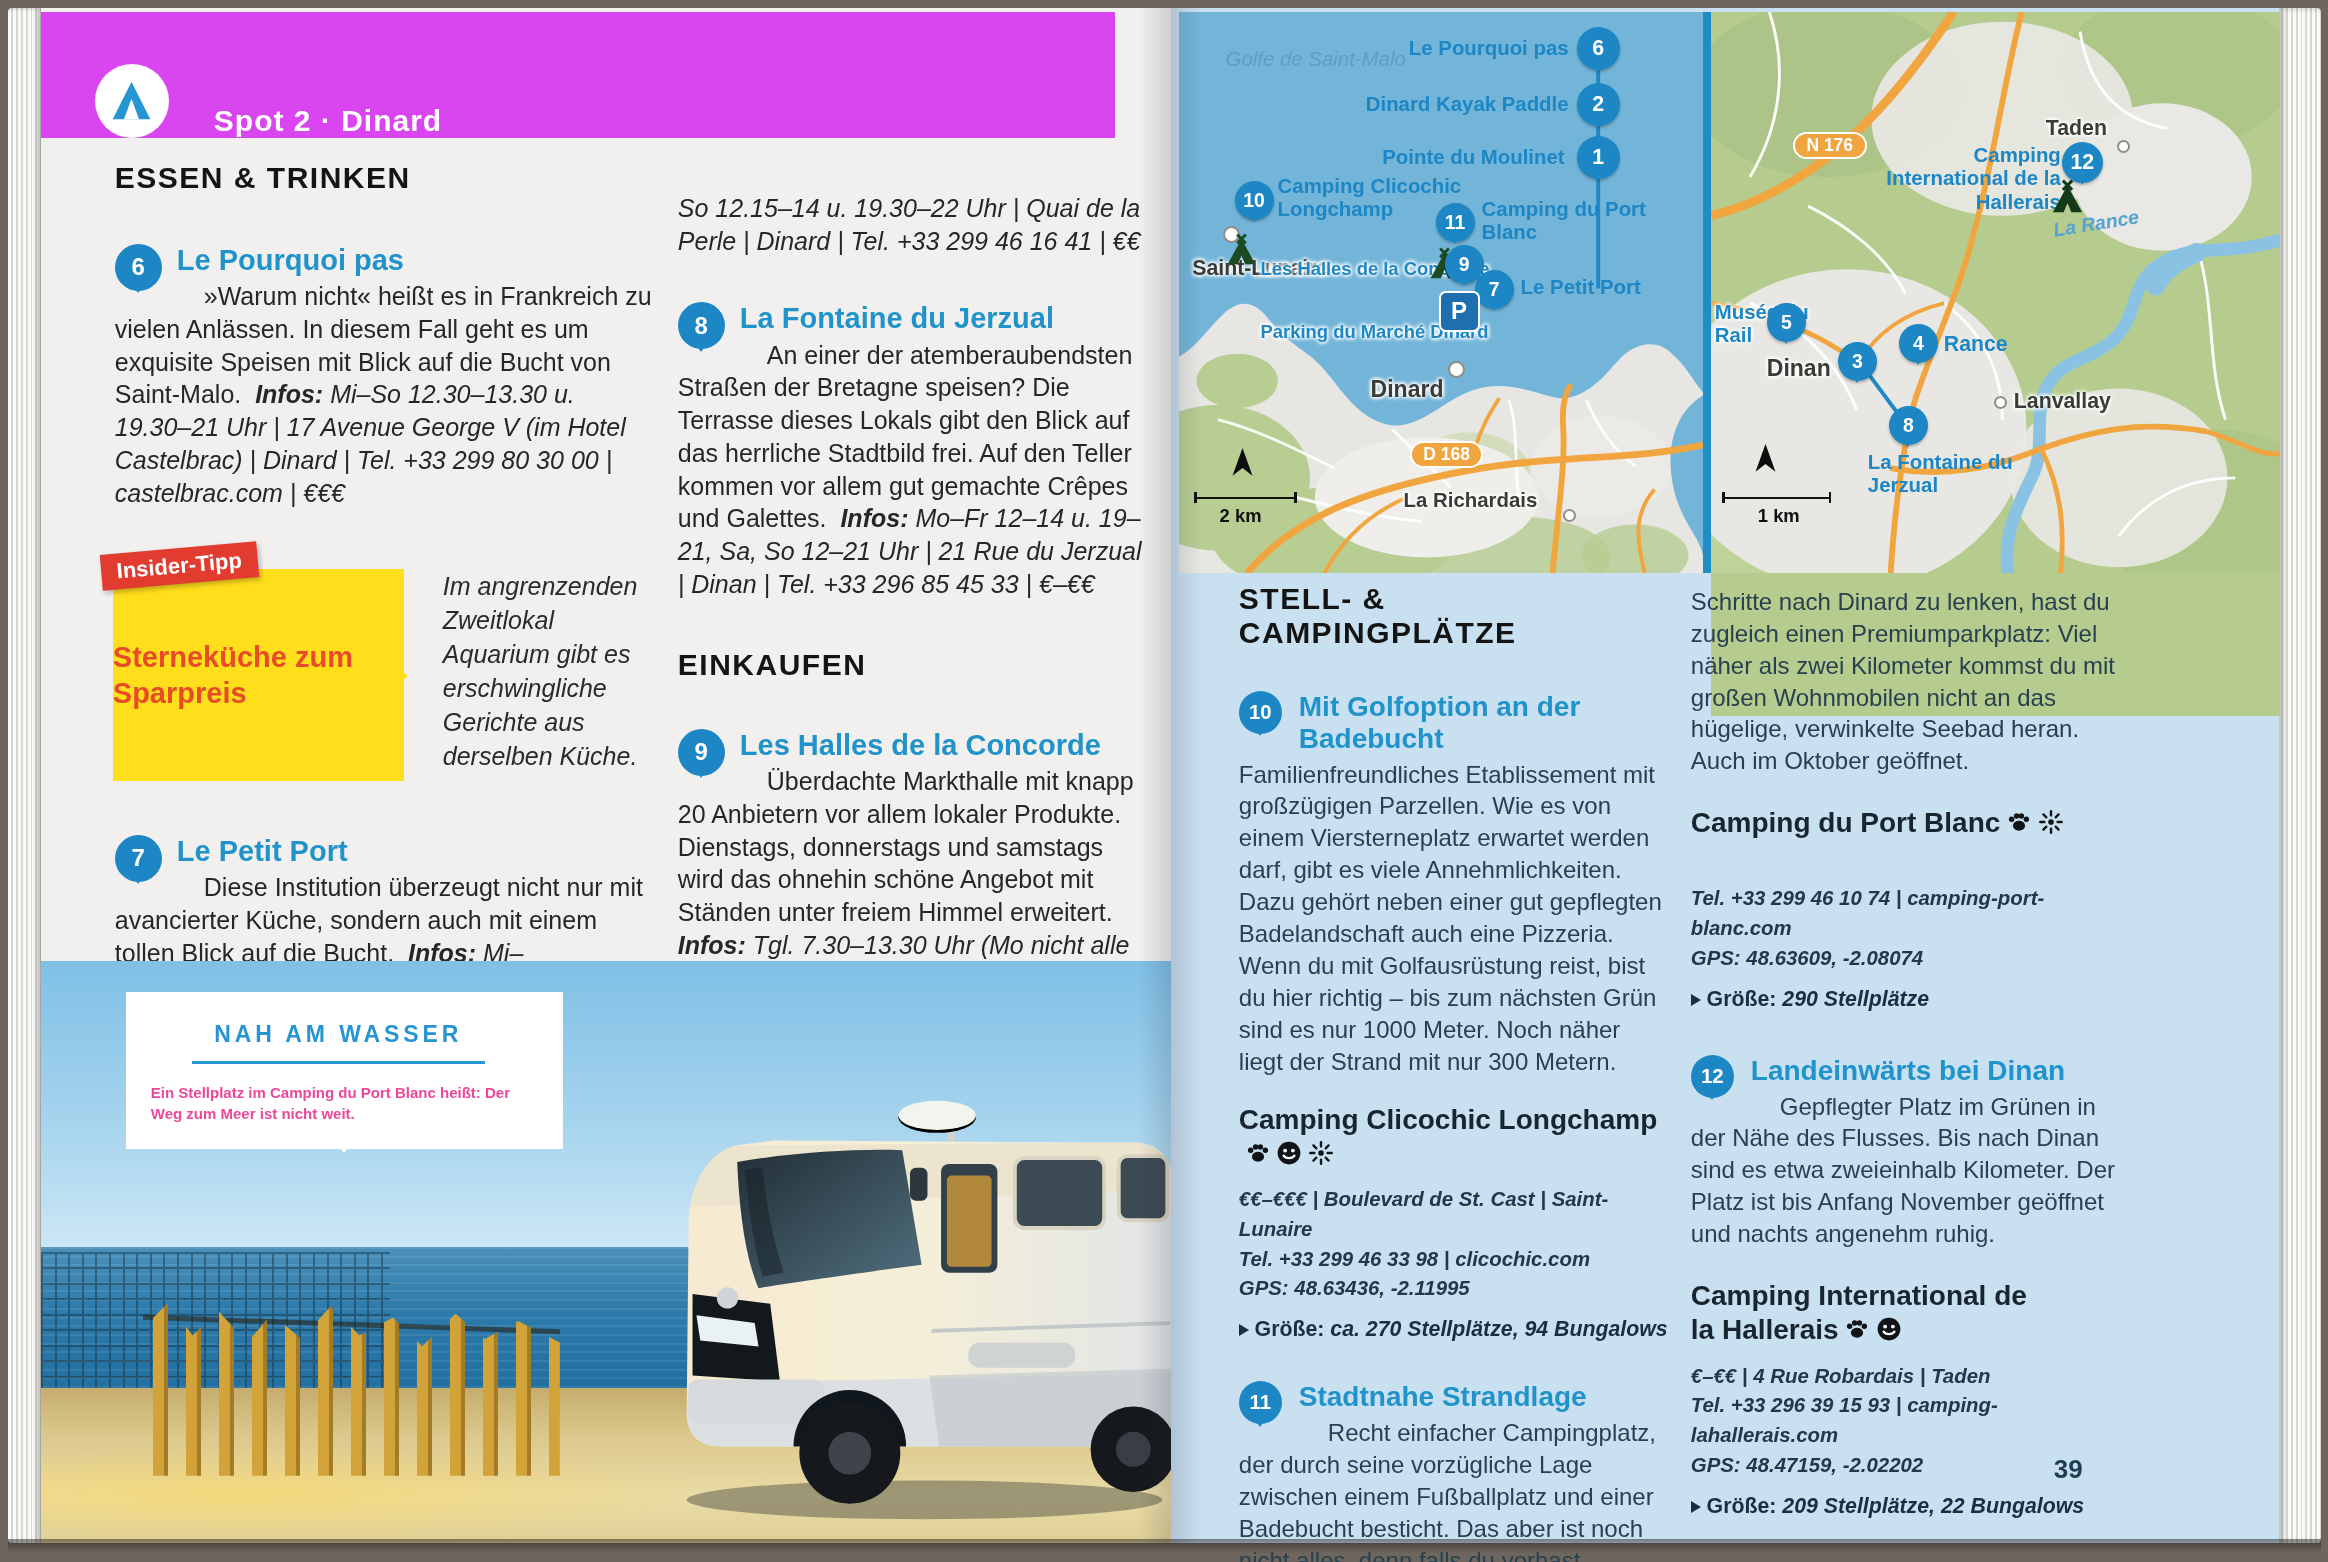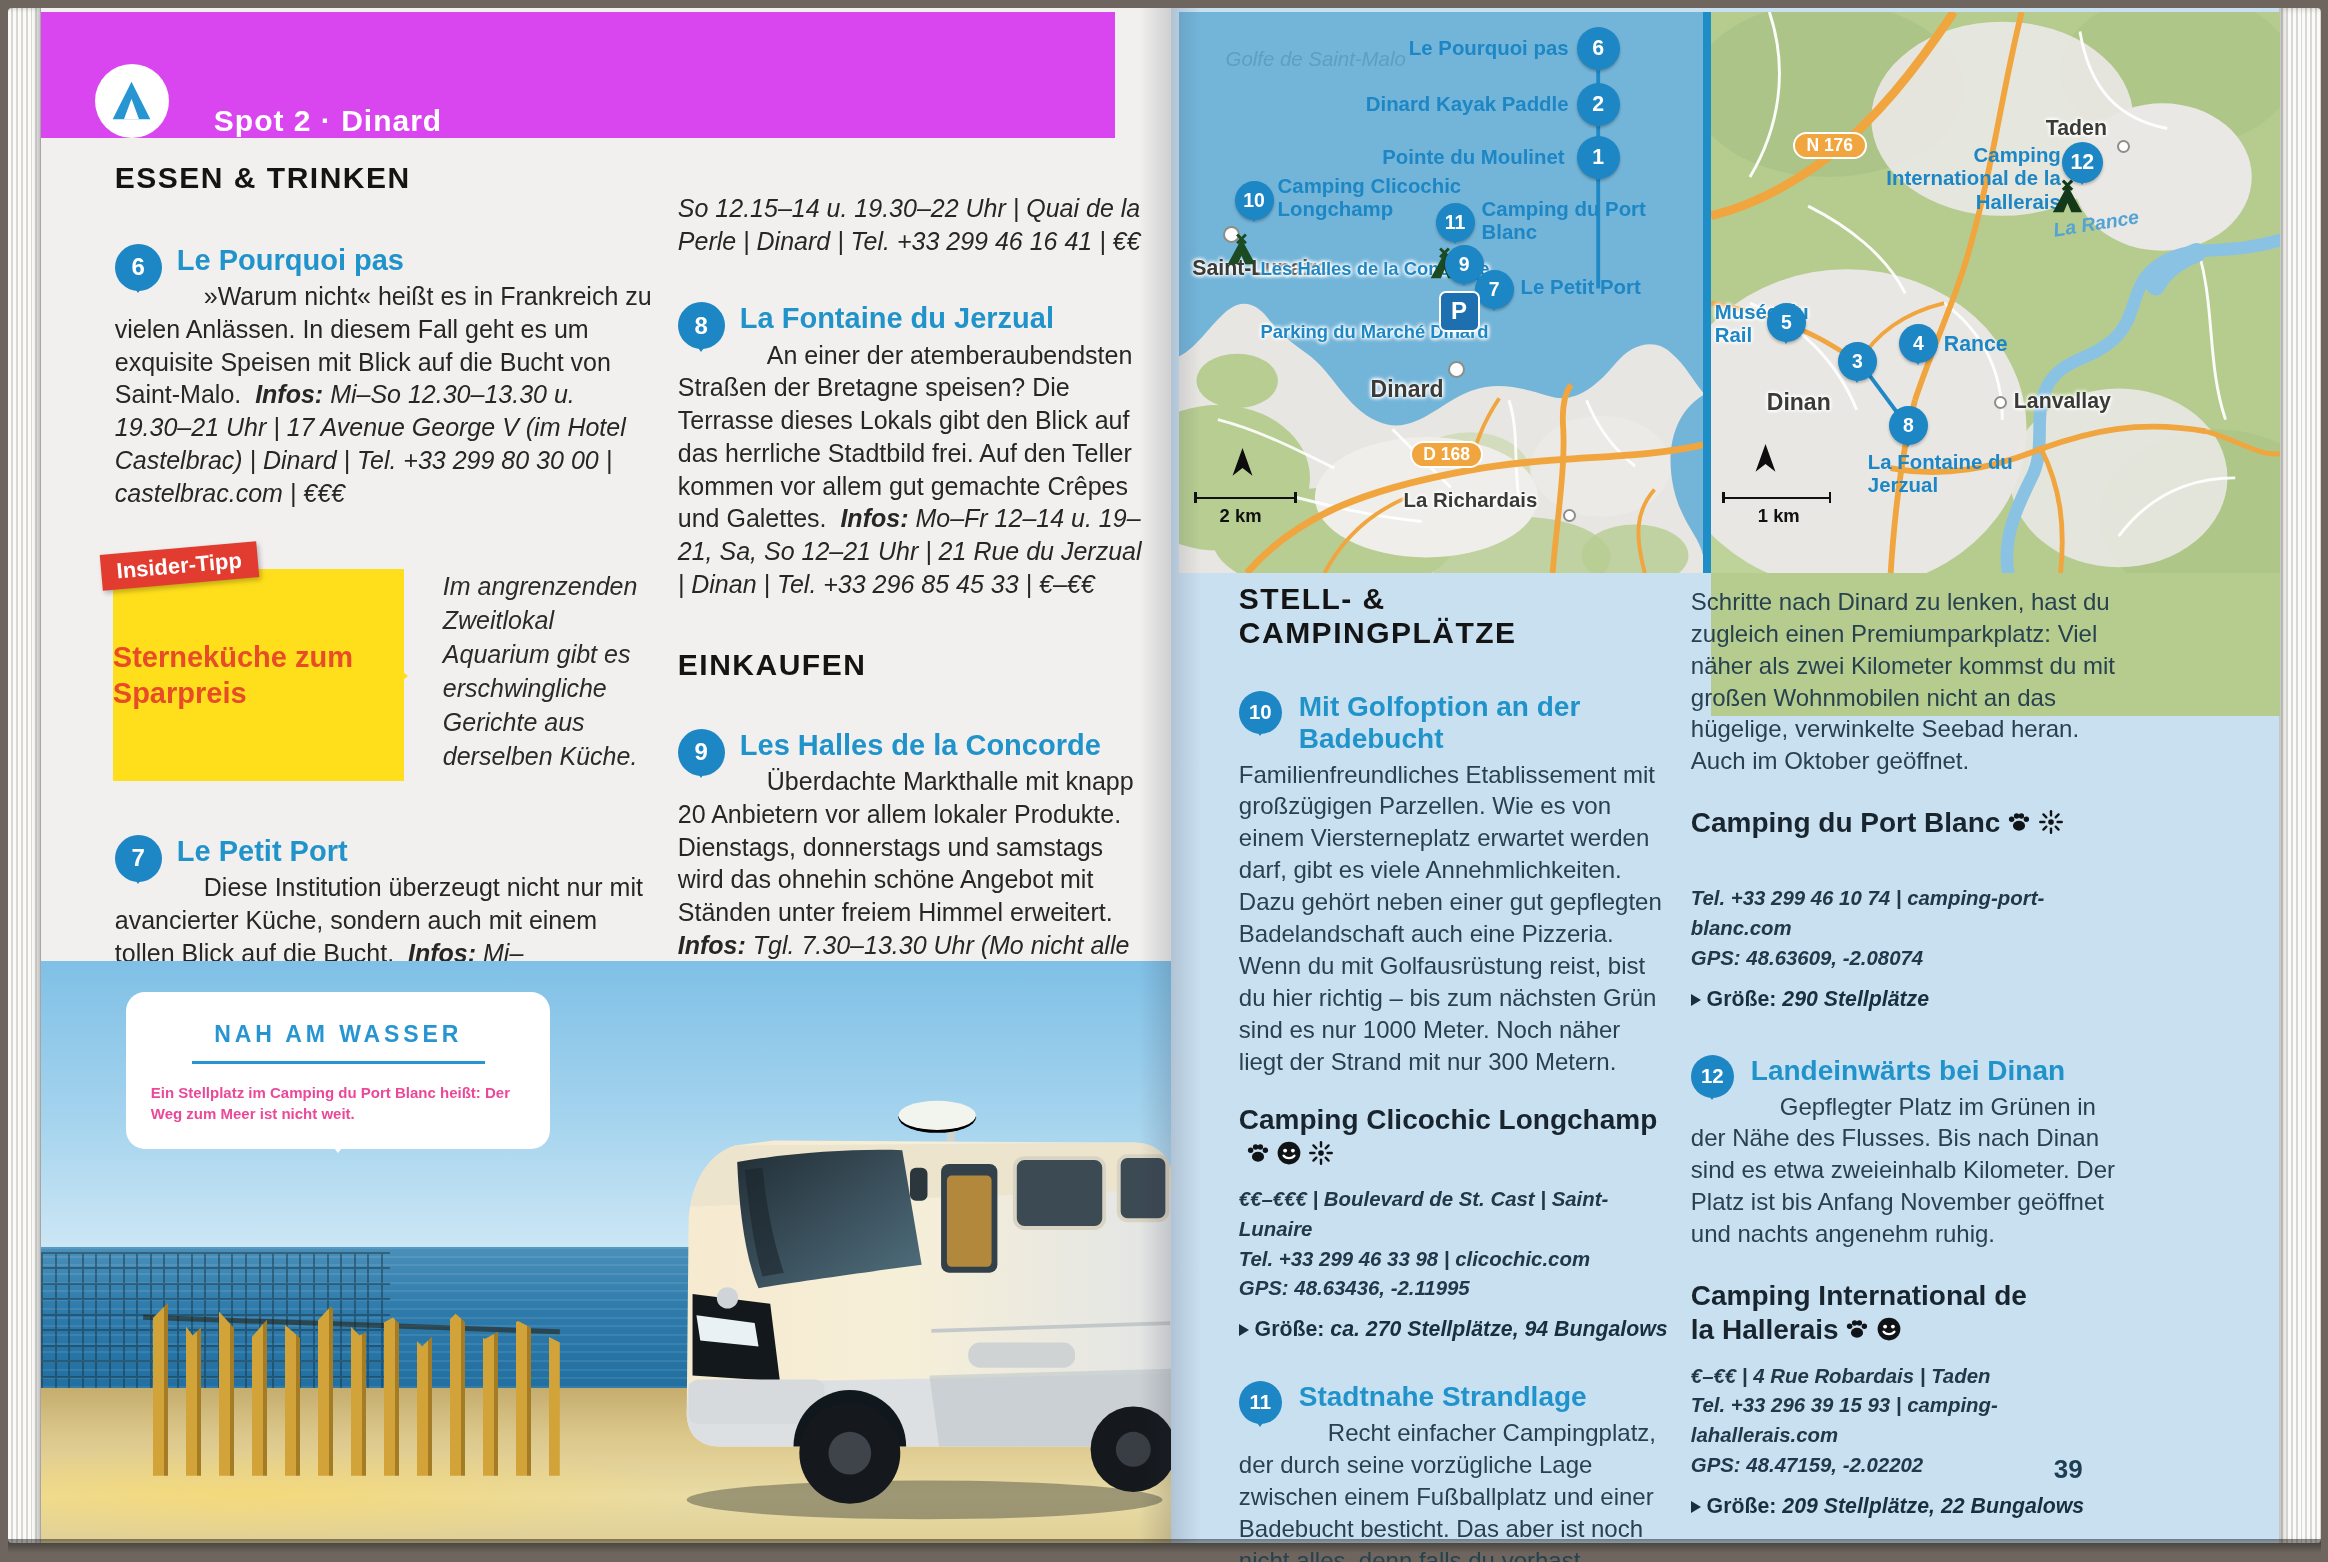--- a/index.html
+++ b/index.html
@@ -58,21 +58,21 @@
   #mesh{position:absolute;left:0;top:291px;width:349px;height:136px;opacity:.45;
     background:repeating-linear-gradient(90deg,#17303c 0 1.9px,transparent 1.9px 13.6px),repeating-linear-gradient(180deg,#17303c 0 1.9px,transparent 1.9px 15.5px);}
   .fence{position:absolute;background:repeating-linear-gradient(90deg,transparent 0 9.7px,#d2a338 9.7px 21.3px,#a57c26 21.3px 25px,transparent 25px 33px);}
   .fence.f1{left:102px;top:335px;width:417px;height:180px;
     clip-path:polygon(0 18%,6% 4%,12% 22%,18% 8%,25% 26%,31% 10%,38% 24%,45% 6%,52% 22%,60% 12%,67% 28%,75% 10%,82% 24%,90% 14%,100% 26%,100% 100%,0 100%);}
   .fence.f2{left:670px;top:301px;width:388px;height:165px;
     clip-path:polygon(0 22%,7% 8%,14% 24%,22% 10%,30% 26%,38% 12%,46% 28%,55% 10%,63% 24%,72% 12%,81% 26%,90% 12%,100% 24%,100% 100%,0 100%);}
   .rail{position:absolute;height:4.9px;background:rgba(40,30,10,.55);}
 
   
-  #nah{position:absolute;left:85px;top:31px;width:375px;background:#fff;padding:29px 24px 25px 25px;z-index:5;border-radius:19px;}
+  #nah{position:absolute;left:85px;top:31px;width:375px;background:#fff;padding:29px 37px 25px 25px;z-index:5;}
   #nah::after{content:"";position:absolute;bottom:-27px;left:50%;transform:translateX(-50%);
     border:23px solid transparent;border-top:29px solid #fff;}
   #nahtitle{text-align:center;color:#2795d2;font-weight:800;font-size:23px;letter-spacing:3.9px;}
   #nahline{width:78%;height:2.9px;background:#2795d2;margin:13.6px auto 17.5px auto;}
   #nahtext{font-size:15px;font-weight:700;color:#ec4899;line-height:1.42;}
 
   
   #maps{position:absolute;left:0;top:3.9px;width:1108px;height:561px;}
   #mapL{position:absolute;left:7.8px;top:0;width:524px;height:561px;background:#73b5d9;overflow:hidden;}
   #mapdiv{position:absolute;left:532px;top:0;width:7.8px;height:561px;background:#1f8dc6;z-index:5;}
@@ -401,21 +401,21 @@
         <div class="mlt halo" style="left:335px;top:105px;">Taden</div>
         <div class="tdot" style="left:406px;top:128px;width:9.7px;height:9.7px;"></div>
 
         <div class="mlr" style="left:342px;top:200px;transform:rotate(-9deg);">La Rance</div>
 
         <div class="mlb halo" style="left:3.9px;top:289px;width:107px;">Musée du Rail</div>
         <div class="pin" style="left:56px;top:291px;width:39px;height:39px;font-size:19.4px;">
             <span>5</span>
           </div>
 
-        <div class="mlt halo" style="left:56px;top:344px;font-size:23px;margin-top:34px;">Dinan</div>
+        <div class="mlt halo" style="left:56px;top:344px;font-size:23px;">Dinan</div>
         <div class="pin" style="left:127px;top:330px;width:39px;height:39px;font-size:19.4px;">
             <span>3</span>
           </div>
 
         <div class="pin" style="left:188px;top:312px;width:39px;height:39px;font-size:19.4px;">
             <span>4</span>
           </div>
         <div class="mlb" style="left:233px;top:320px;font-size:21.3px;">Rance</div>
 
         <div class="pin" style="left:178px;top:394px;width:39px;height:39px;font-size:19.4px;">

